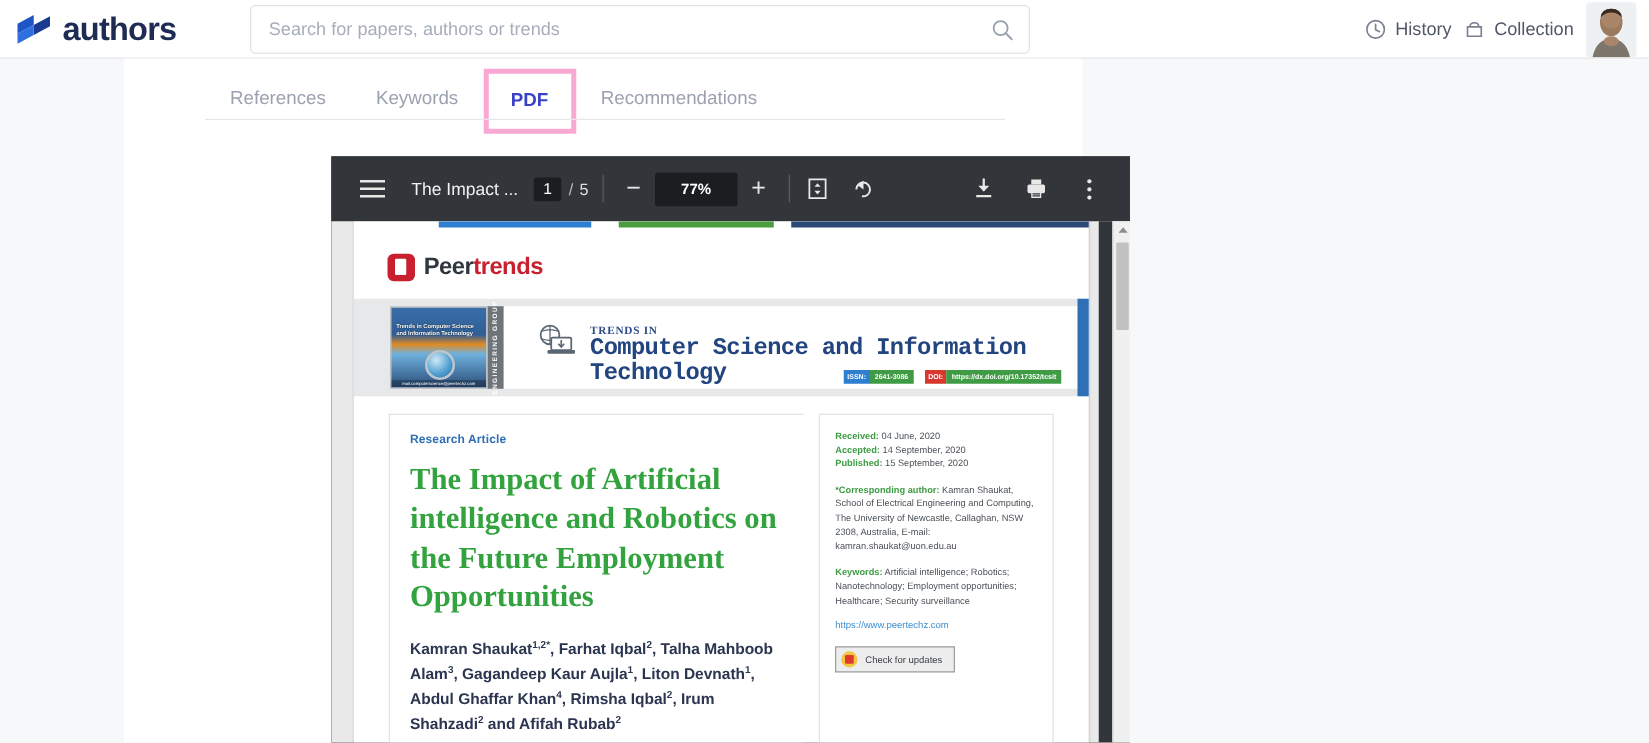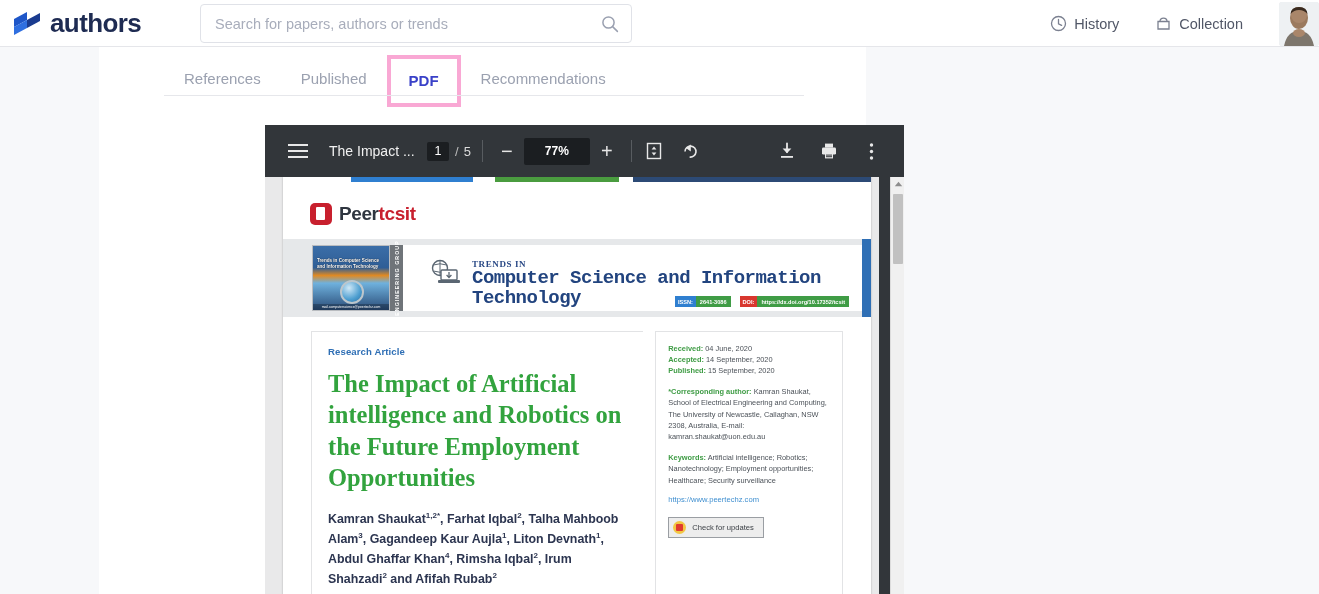--- a/index.html
+++ b/index.html
@@ -22,40 +22,40 @@
     display: flex; align-items: center; gap: 8px;
     margin-left: 12px; width: 172px;
   }
   .brand-mark { width: 30px; height: 26px; position: relative; flex: none; }
   .brand-name {
     font-size: 26px; font-weight: bold; color: #1e2b52;
     letter-spacing: -0.6px; line-height: 1;
   }
   .search-wrap {
     position: absolute; left: 200px; top: 4px;
-    width: 432px; height: 39px;
+    width: 624px; height: 39px;
   }
   .search-box {
     width: 100%; height: 100%;
     border: 1px solid #e0e2e8; border-radius: 4px;
     background: #fff;
     display: flex; align-items: center;
     padding: 0 12px 0 14px;
   }
   .search-input {
     flex: 1; border: none; outline: none;
     font-size: 14.5px; color: #3e4458;
     font-family: "Liberation Sans", sans-serif;
     background: transparent;
   }
   .search-input::placeholder { color: #a8adbb; }
   .search-icon { width: 18px; height: 18px; flex: none; }
   .header-right {
-    position: absolute; right: 0; top: 0;
-    height: 47px; display: flex; align-items: center; gap: 36px;
+    position: absolute; right: 10px; top: 0;
+    height: 47px; display: flex; align-items: center; gap: 10px;
   }
   .hdr-link {
     display: flex; align-items: center; gap: 7px;
     color: #515767; font-size: 14.5px; cursor: pointer;
   }
   .hdr-ico { width: 17px; height: 17px; flex: none; }
   .avatar {
     width: 40px; height: 44px; border-radius: 3px;
     overflow: hidden; background: #e8eaee; position: relative;
   }
@@ -358,21 +358,21 @@
         <ellipse cx="20" cy="31" rx="6" ry="4" fill="#a9866a"></ellipse>
       </svg>
     </div>
   </div>
 </div>
 
 <div class="content-panel">
 
   <div class="tabs">
     <div class="tab">References</div>
-    <div class="tab">Published</div>
+    <div class="tab">Keywords</div>
     <div class="tab active">PDF</div>
     <div class="tab">Recommendations</div>
   </div>
   <div class="tab-underline"></div>
 
   <div class="pdf-viewer">
 
     <div class="pdf-toolbar">
       <span class="tb-ico tb-hamburger">
         <svg width="20" height="16" viewBox="0 0 20 16">
@@ -446,21 +446,21 @@
         <div class="topbars">
           <span class="topbar" style="left:68px;width:122px;background:#2f7fd0"></span>
           <span class="topbar" style="left:212px;width:124px;background:#4a9c3f"></span>
           <span class="topbar" style="left:350px;width:238px;background:#2c4a75"></span>
         </div>
 
         <div class="ptz-row">
           <div class="ptz-logo">
             <span class="ptz-mark"></span>
             <span class="ptz-txt">
-              <span class="ptz-peer">Peer</span><span class="ptz-techz">tcsit</span>
+              <span class="ptz-peer">Peer</span><span class="ptz-techz">trends</span>
             </span>
           </div>
         </div>
 
         <div class="banner">
           <div class="cover">
             <div class="cover-txt">Trends in Computer Science and Information Technology</div>
             <div class="cover-lens"></div>
             <div class="cover-foot">mail.computerscience@peertechz.com</div>
           </div>

